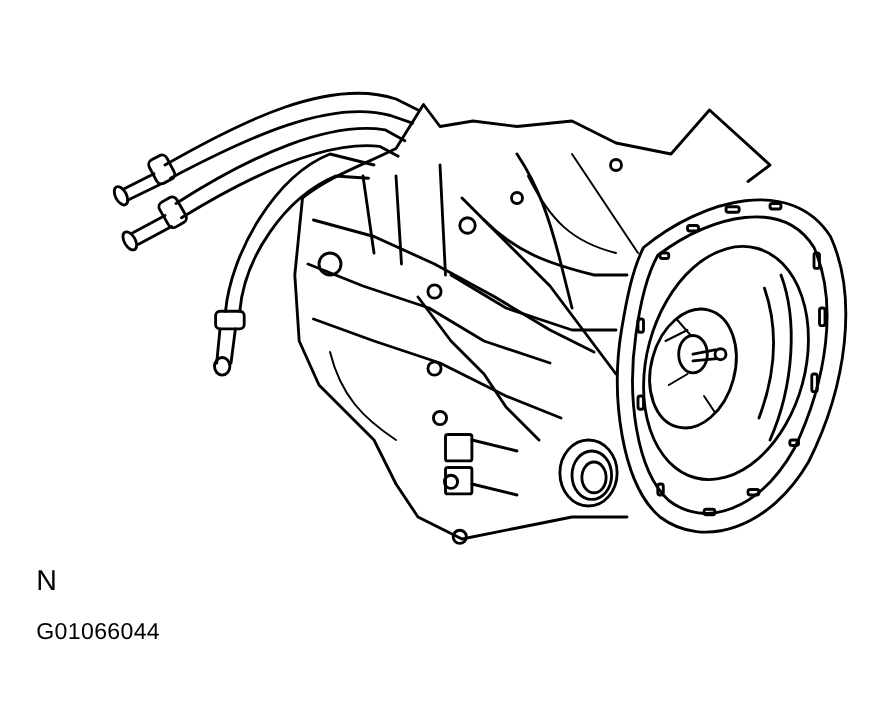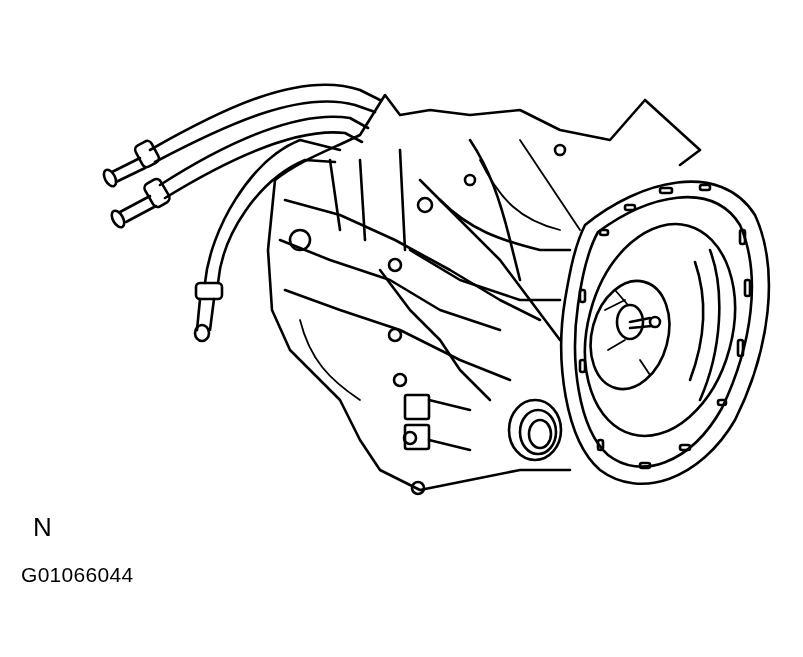--- a/index.html
+++ b/index.html
@@ -4,21 +4,21 @@
   <style>
     html, body { margin: 0; padding: 0; background: #ffffff; }
     body { width: 803px; height: 657px; position: relative; overflow: hidden;
            font-family: "Liberation Sans", sans-serif; color: #000; }
     .drawing { position: absolute; left: 0; top: 0; width: 803px; height: 657px; }
     .drawing path, .drawing ellipse, .drawing circle, .drawing rect, .drawing line, .drawing polyline, .drawing polygon {
       fill: none; stroke: #000; stroke-width: 2.6; stroke-linecap: round; stroke-linejoin: round;
     }
     .drawing .thin { stroke-width: 1.8; }
     .view-label { position: absolute; left: 33px; top: 512px; font-size: 26px; line-height: 30px; }
-    .fig-id { position: absolute; left: 21px; top: 562px; font-size: 21px; line-height: 26px; letter-spacing: 0.3px; }
+    .fig-id { position: absolute; left: 33px; top: 562px; font-size: 21px; line-height: 26px; letter-spacing: 0.3px; }
   </style>
 </head>
 <body>
 
 <svg class="drawing" viewBox="0 0 803 657" xmlns="http://www.w3.org/2000/svg">
 
   <g>
     <path d="M150 150 C 220 110, 300 70, 360 90 L 380 100"></path>
     <path d="M155 162 C 225 125, 300 90, 355 105 L 375 112"></path>
     <rect x="138" y="142" width="18" height="24" rx="5" transform="rotate(-28 147 154)"></rect>

